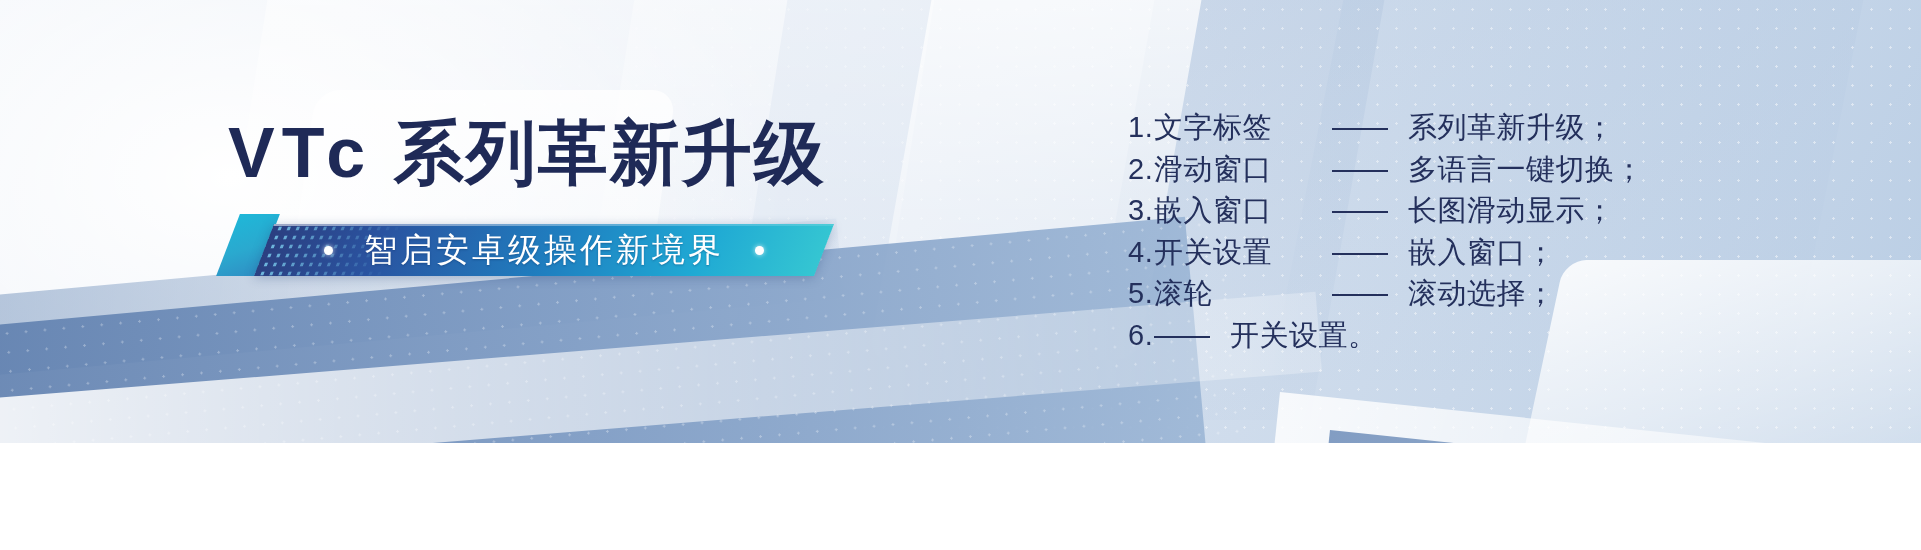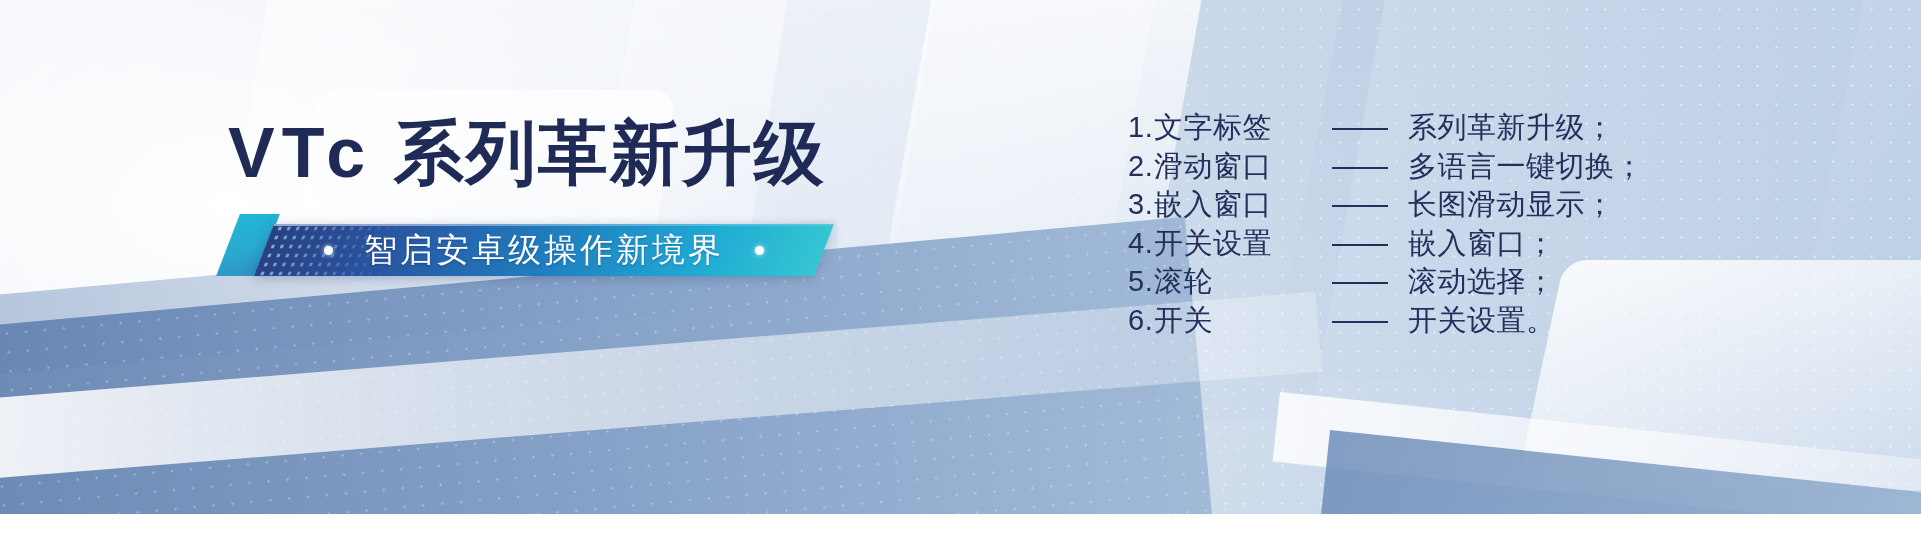--- a/index.html
+++ b/index.html
@@ -1,21 +1,21 @@
 <!DOCTYPE html>
 <html><head>
 <meta charset="utf-8">
 <style>
   html,body{margin:0;padding:0;background:#fff;}
   body{font-family:"Liberation Sans","DejaVu Sans",sans-serif;}
 
   #banner{
     position:relative;
     width:1921px;
-    height:514px;
+    height:443px;
     overflow:hidden;
     background:
       radial-gradient(ellipse 900px 600px at 12% 40%, #ffffff 0%, rgba(255,255,255,0) 62%),
       linear-gradient(118deg,#f4f7fb 0%,#e6ecf5 26%,#dde6f2 48%,#cfdcec 68%,#c3d4e8 86%,#b9cde4 100%);
   }
 
   
   .layer{position:absolute;pointer-events:none;}
 
   
@@ -196,21 +196,21 @@
     position:absolute;
     left:1128px;top:108px;
     color:#24305c;
     font-size:29px;
     line-height:38.5px;
     letter-spacing:.5px;
     white-space:nowrap;
   }
   .feature-row{display:flex;align-items:baseline;}
   .f-index{width:26px;flex:0 0 auto;}
-  .f-name{width:178px;flex:0 0 auto;}
+  .f-name{width:178px;flex:0 0 auto;font-family:Liberation Mono, monospace;}
   .f-dash{width:76px;flex:0 0 auto;letter-spacing:-2px;}
   .f-desc{flex:0 0 auto;}
 </style>
 </head>
 <body>
 
 <div id="banner">
 
   <div class="layer" id="panel-e"></div>
   <div class="layer" id="panel-d"></div>
@@ -277,20 +277,19 @@
 
     <div class="feature-row">
       <span class="f-index">5.</span>
       <span class="f-name">滚轮</span>
       <span class="f-dash">——</span>
       <span class="f-desc">滚动选择；</span>
     </div>
 
     <div class="feature-row">
       <span class="f-index">6.</span>
-      <span class="f-name">开关</span>
       <span class="f-dash">——</span>
       <span class="f-desc">开关设置。</span>
     </div>
 
   </div>
 
 </div>
 
 </body></html>

